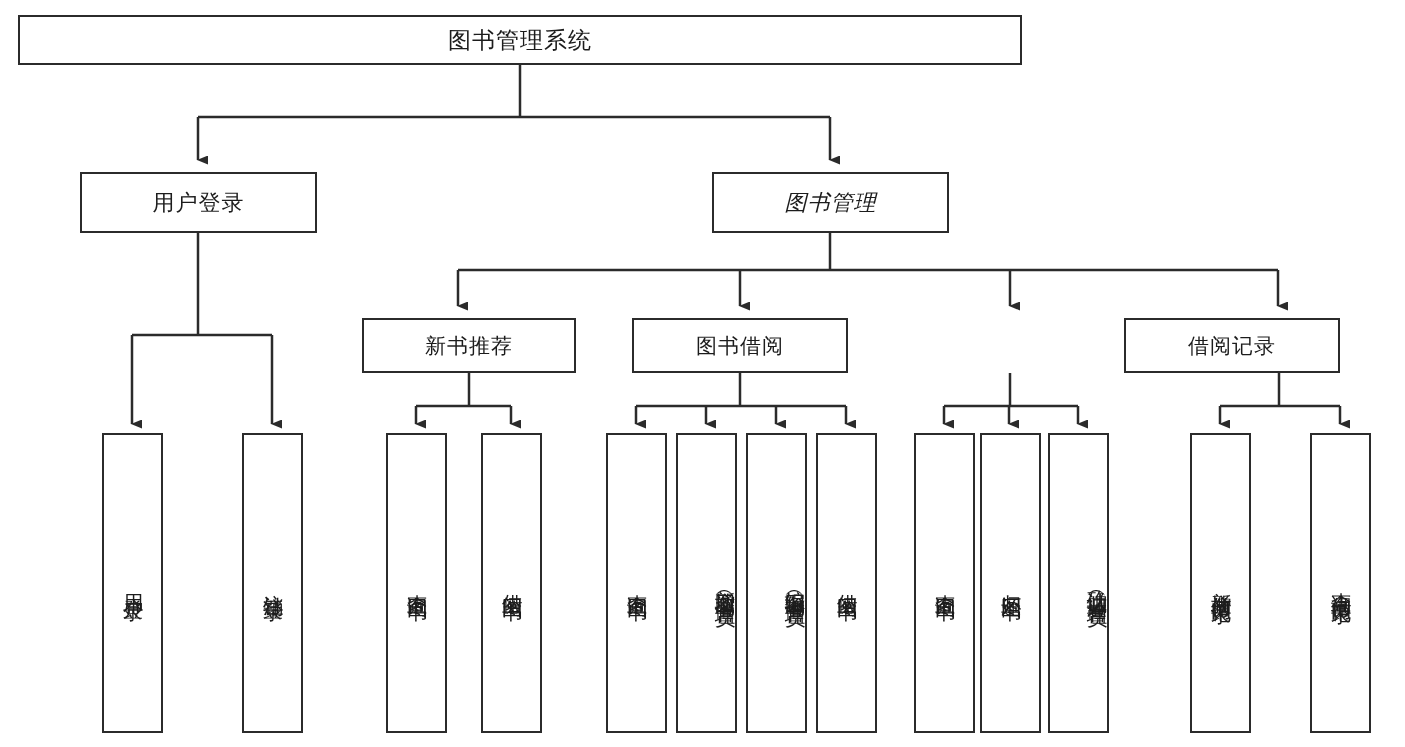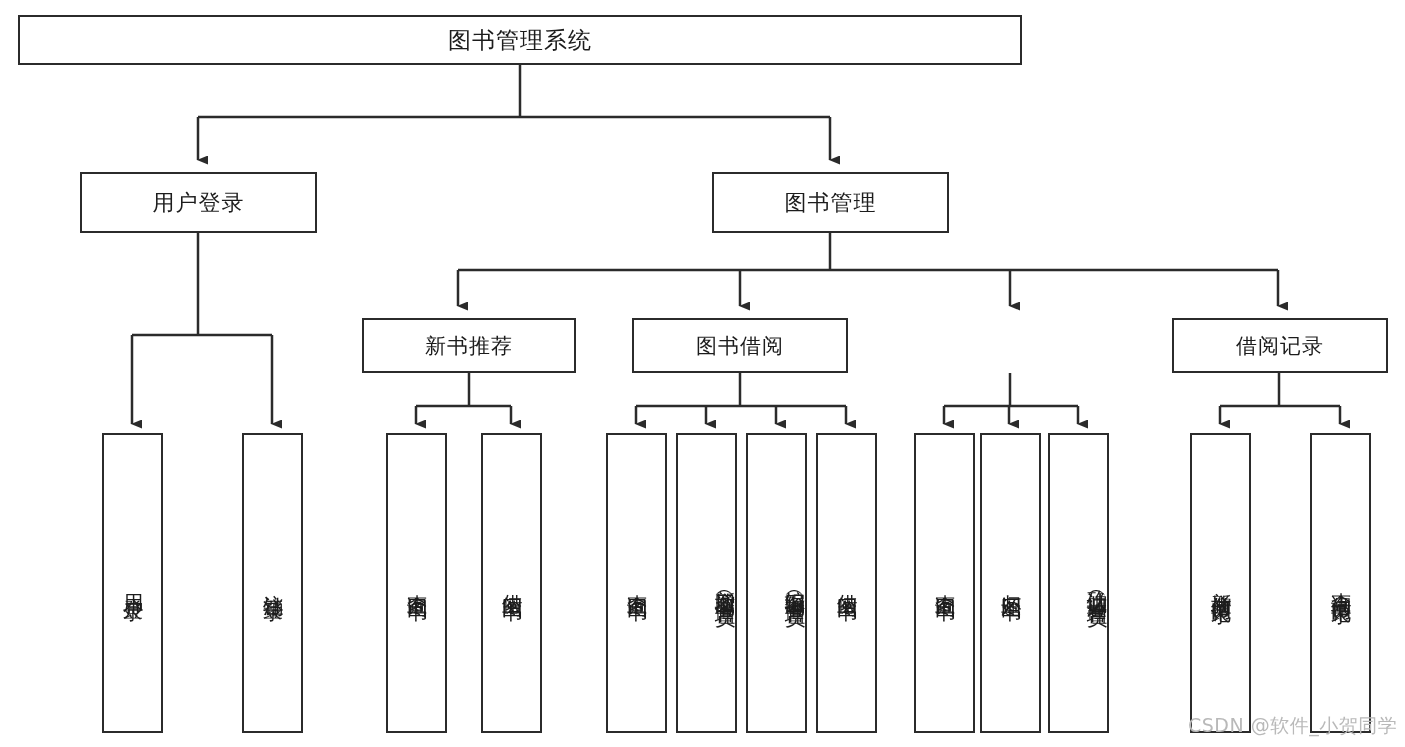--- a/index.html
+++ b/index.html
@@ -124,39 +124,38 @@
       <path d="M1279,373 L1279,406"></path>
       <path d="M1220,406 L1340,406"></path>
       <path d="M1220,406 L1220,424" marker-end="url(#arrow)"></path>
       <path d="M1340,406 L1340,424" marker-end="url(#arrow)"></path>
     </g>
   </svg>
 
   <div class="node node-root" style="left:18px;top:15px;width:1004px;height:50px;">图书管理系统</div>
 
   <div class="node node-l1" style="left:80px;top:172px;width:237px;height:61px;">用户登录</div>
-  <div class="node node-l1" style="left:712px;top:172px;width:237px;height:61px;">图书管理</div>
+  <div class="node node-l1" style="left:712px;top:172px;width:237px;height:61px;font-style:italic;">图书管理</div>
 
   <div class="node node-l2" style="left:362px;top:318px;width:214px;height:55px;">新书推荐</div>
   <div class="node node-l2" style="left:632px;top:318px;width:216px;height:55px;">图书借阅</div>
-  <div class="node node-l2" style="left:1172px;top:318px;width:216px;height:55px;">借阅记录</div>
+  <div class="node node-l2" style="left:1124px;top:318px;width:216px;height:55px;">借阅记录</div>
 
   <div class="node node-leaf leaf-short" style="left:102px;top:433px;width:61px;height:300px;">用户登录</div>
   <div class="node node-leaf leaf-short" style="left:242px;top:433px;width:61px;height:300px;">注销登录</div>
 
   <div class="node node-leaf leaf-short" style="left:386px;top:433px;width:61px;height:300px;">查询图书</div>
   <div class="node node-leaf leaf-short" style="left:481px;top:433px;width:61px;height:300px;">借阅图书</div>
 
   <div class="node node-leaf leaf-short" style="left:606px;top:433px;width:61px;height:300px;">查询图书</div>
   <div class="node node-leaf" style="left:676px;top:433px;width:61px;height:300px;">新增图书（管理员）</div>
   <div class="node node-leaf" style="left:746px;top:433px;width:61px;height:300px;">编辑图书（管理员）</div>
   <div class="node node-leaf leaf-short" style="left:816px;top:433px;width:61px;height:300px;">借阅图书</div>
 
   <div class="node node-leaf leaf-short" style="left:914px;top:433px;width:61px;height:300px;">查询图书</div>
   <div class="node node-leaf leaf-short" style="left:980px;top:433px;width:61px;height:300px;">归还图书</div>
   <div class="node node-leaf" style="left:1048px;top:433px;width:61px;height:300px;">确认归还（管理员）</div>
 
   <div class="node node-leaf leaf-short" style="left:1190px;top:433px;width:61px;height:300px;">新增借阅记录</div>
   <div class="node node-leaf leaf-short" style="left:1310px;top:433px;width:61px;height:300px;">查询借阅记录</div>
 
-  <div class="watermark">CSDN @软件_小贺同学</div>
 
 </div>
 
 </body></html>

